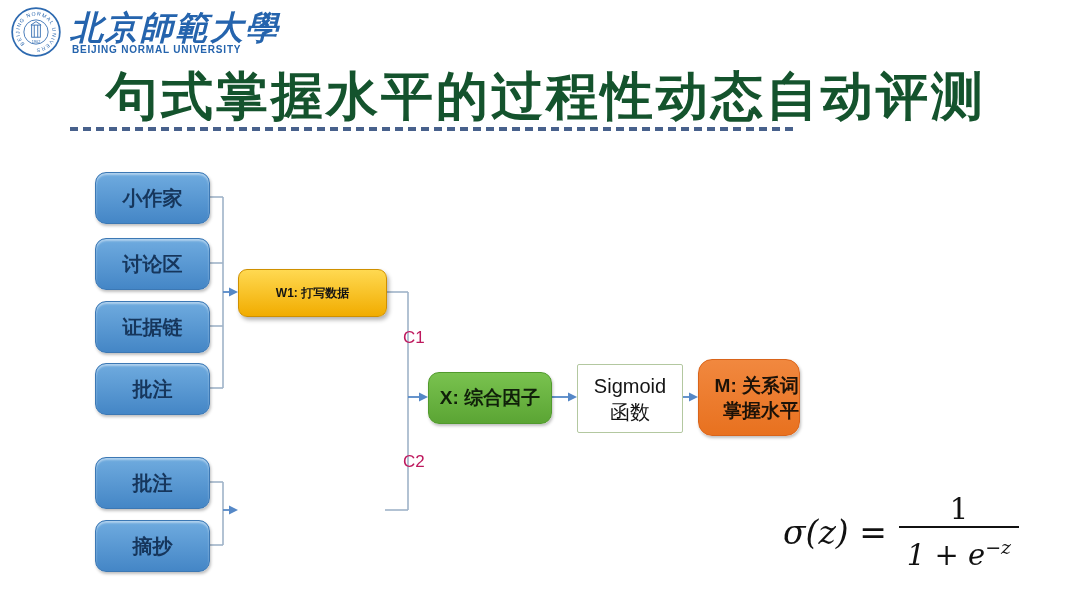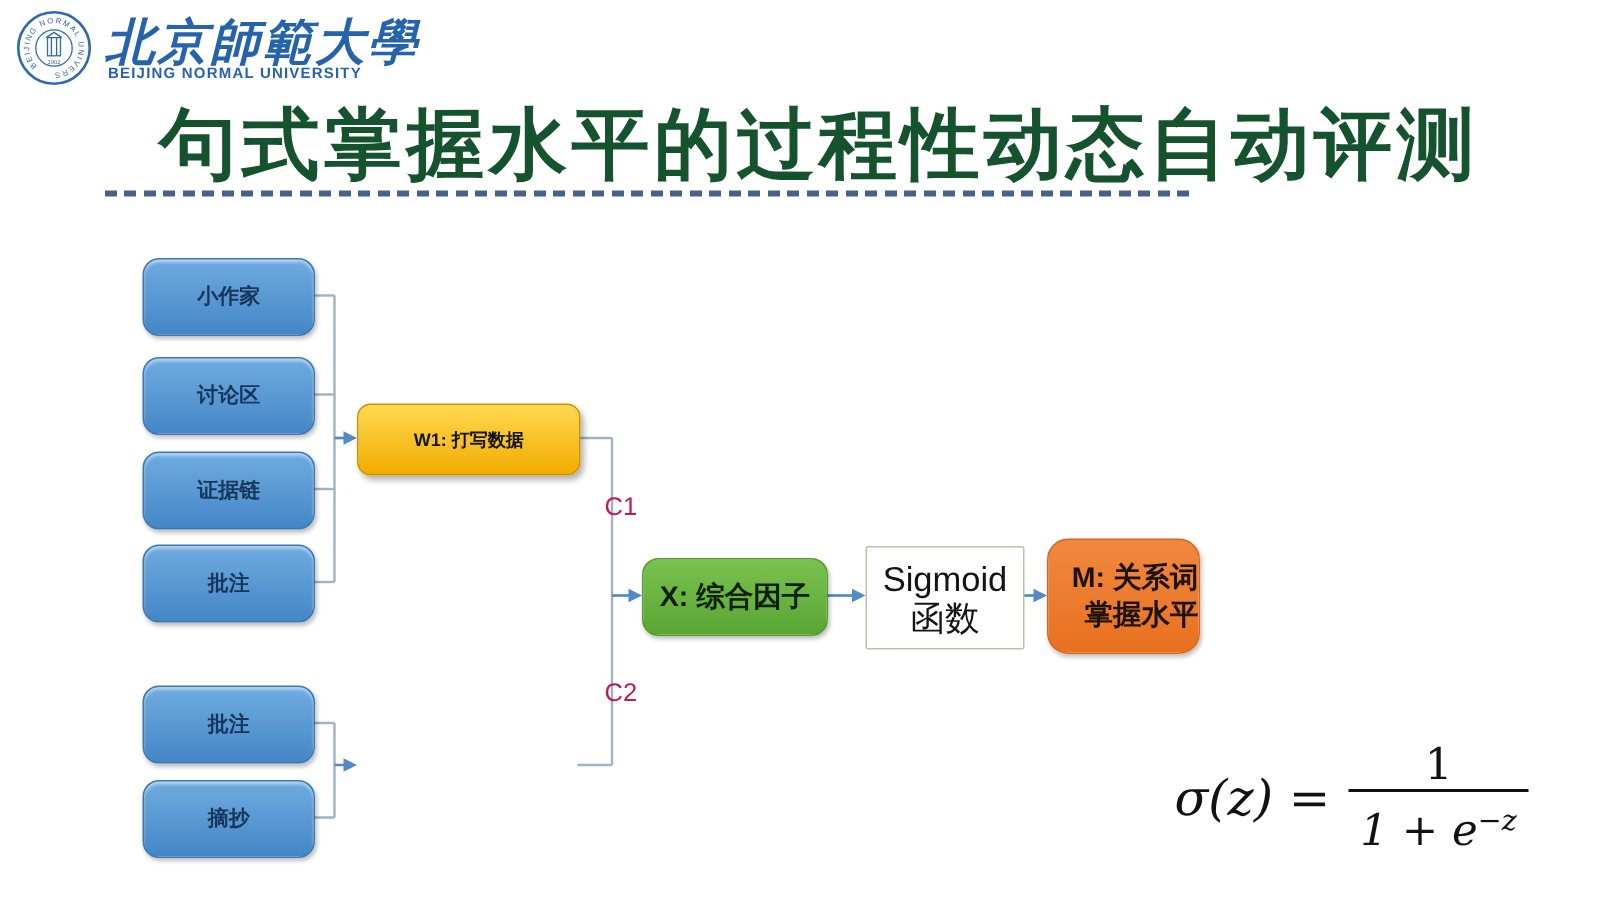--- a/index.html
+++ b/index.html
@@ -23,29 +23,29 @@
   .desc{position:absolute;left:433px;top:150px;width:647px;
     font-family:"Liberation Serif", serif;color:#1a1a1a;font-size:23px;line-height:29px;}
   .desc div{white-space:nowrap;}
 
   
   .box{position:absolute;display:flex;align-items:center;justify-content:center;
     text-align:center;z-index:2;}
   .blue{left:95px;width:113px;height:50px;border-radius:11px;
     background:linear-gradient(180deg,#6fabdf,#4486c6);border:1.5px solid #3c78b4;
     box-shadow:inset 0 2px 2px rgba(255,255,255,.45), 1px 2px 3px rgba(0,0,0,.25);
-    color:#16365c;font-size:14px;font-weight:600;}
+    color:#16365c;font-size:20px;font-weight:600;}
   .yellow{left:238px;width:147px;height:46px;border-radius:9px;
     background:linear-gradient(180deg,#ffd951,#f1ac00);border:1.5px solid #cf9000;
     box-shadow:2px 3px 4px rgba(0,0,0,.3);color:#141414;font-size:12px;font-weight:bold;}
   .green{left:428px;top:372px;width:122px;height:50px;border-radius:11px;
     background:linear-gradient(180deg,#79c24f,#5ba534);border:1.5px solid #519a2d;
     box-shadow:1px 2px 3px rgba(0,0,0,.25);color:#10200a;font-size:19px;font-weight:600;}
   .sigmoid{left:577px;top:364px;width:104px;height:67px;border-radius:2px;
-    background:#ffffff;border:1.5px solid #b3c8a0;color:#141414;font-size:23px;
+    background:#ffffff;border:1.5px solid #b3c8a0;color:#141414;font-size:20px;
     line-height:26px;flex-direction:column;}
   .orange{left:698px;top:359px;width:100px;height:75px;border-radius:14px;
     background:linear-gradient(180deg,#f1883f,#e8711f);border:1.5px solid #d9641a;
     box-shadow:1px 2px 3px rgba(0,0,0,.25);color:#1c1208;font-size:19px;font-weight:600;
     line-height:25px;flex-direction:column;align-items:flex-end;}
 
   .clabel{position:absolute;font-size:17px;color:#be185d;z-index:2;
     font-family:"Liberation Sans", sans-serif;}
 
   

